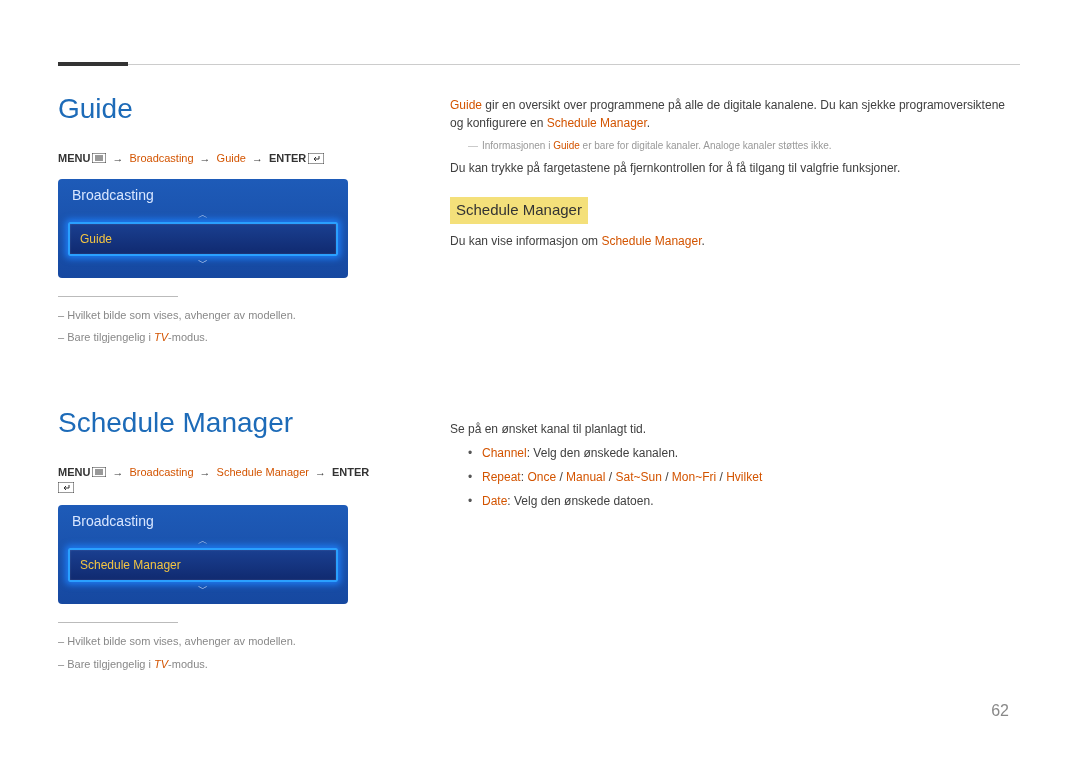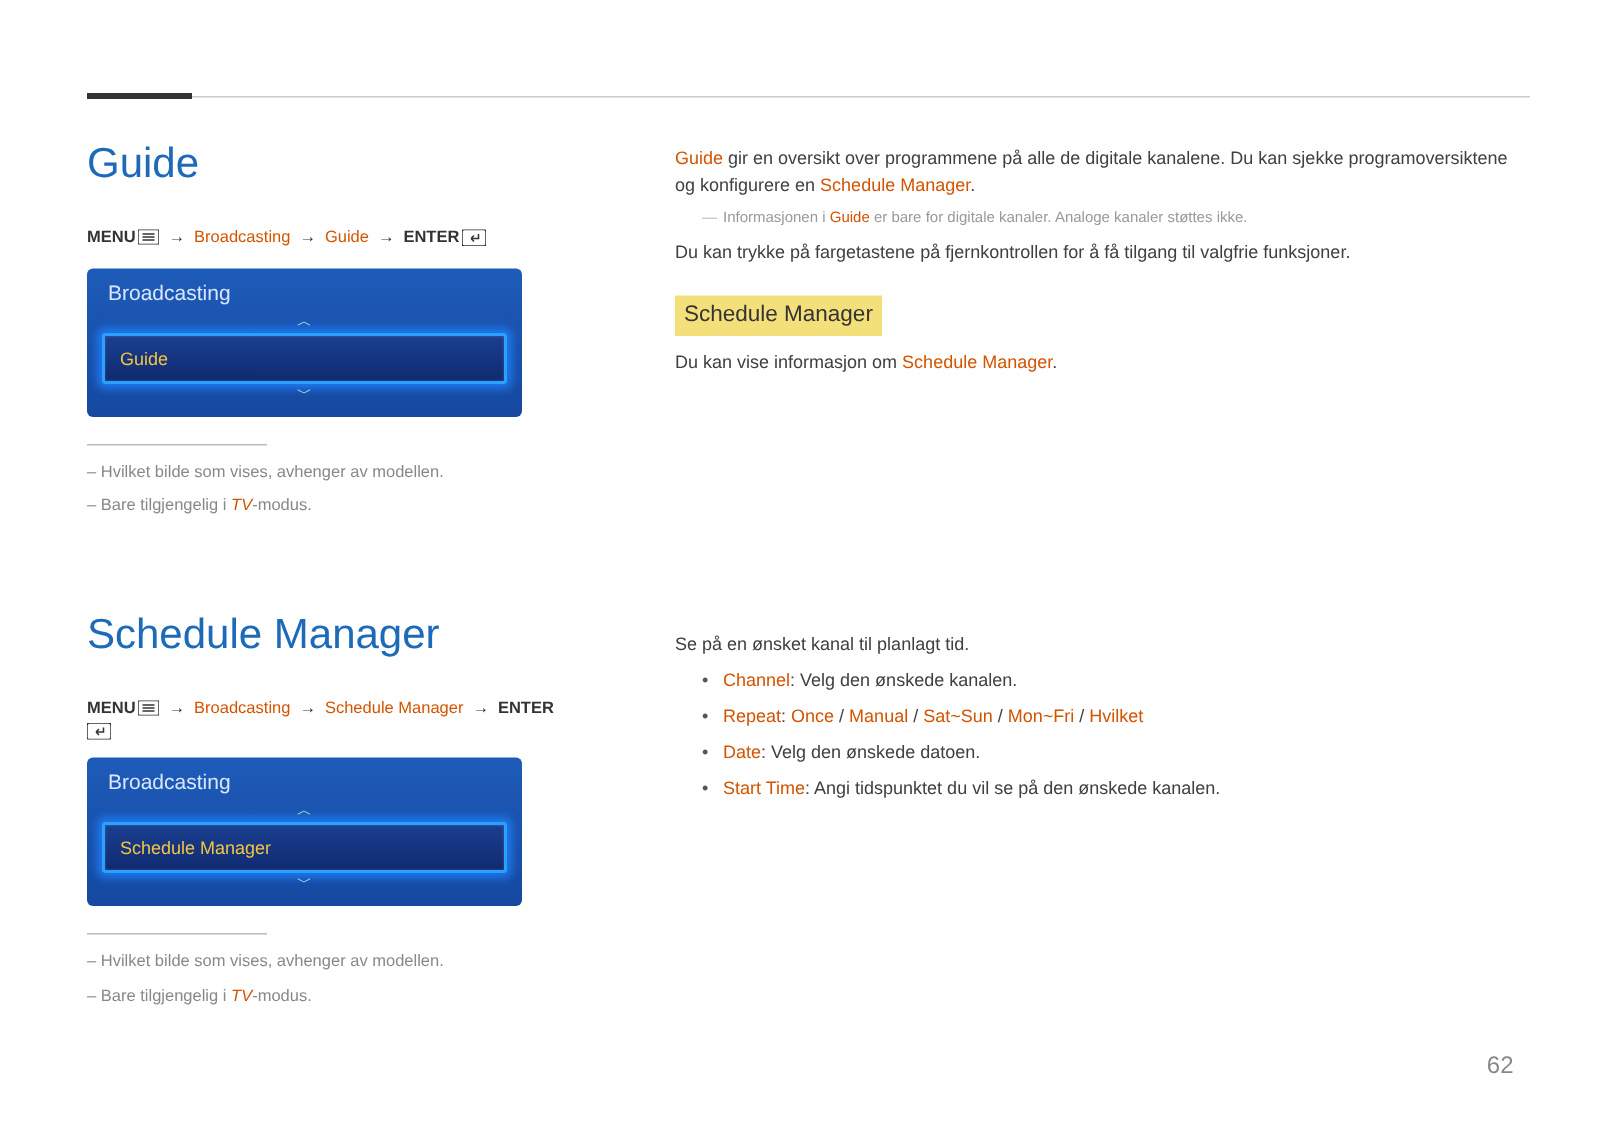--- a/index.html
+++ b/index.html
@@ -263,19 +263,16 @@
   <ul class="dotlist">
     <li>
       <span class="orange">Channel</span><span>: Velg den ønskede kanalen.</span>
     </li>
     <li>
       <span class="orange">Repeat</span><span>: </span><span class="orange">Once</span><span> / </span><span class="orange">Manual</span><span> / </span><span class="orange">Sat~Sun</span><span> / </span><span class="orange">Mon~Fri</span><span> / </span><span class="orange">Hvilket</span>
     </li>
     <li>
       <span class="orange">Date</span><span>: Velg den ønskede datoen.</span>
     </li>
-    <li>
-      <span class="orange">Start Time</span><span>: Angi tidspunktet du vil se på den ønskede kanalen.</span>
-    </li>
   </ul>
 </div>
 
 <div class="pagenum">62</div>
 
 </body></html>

